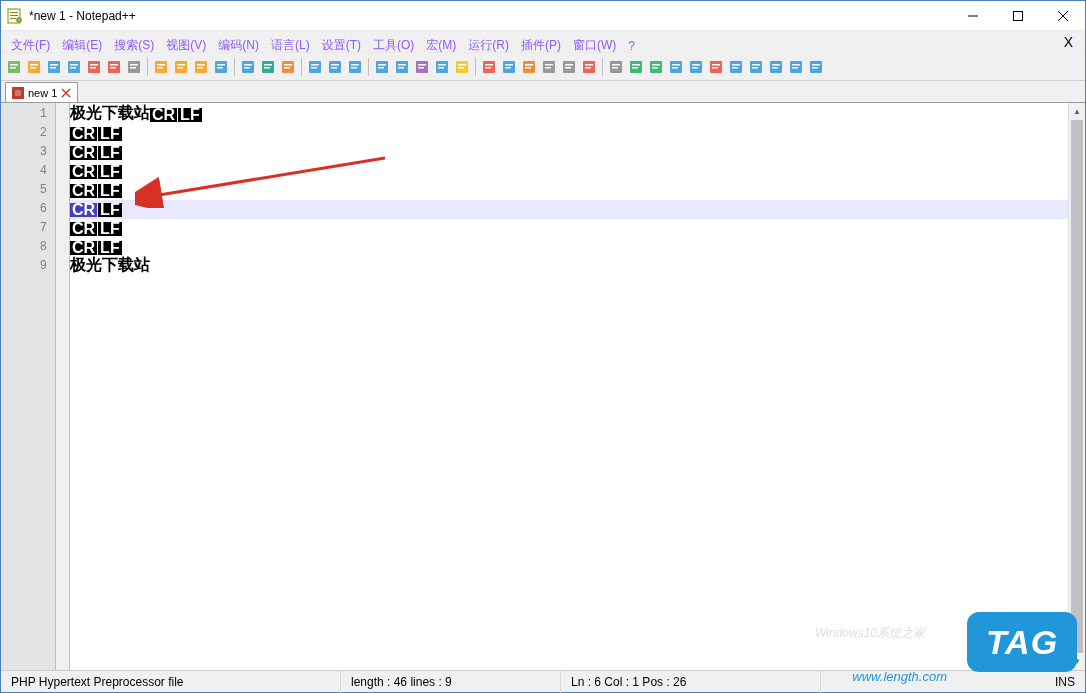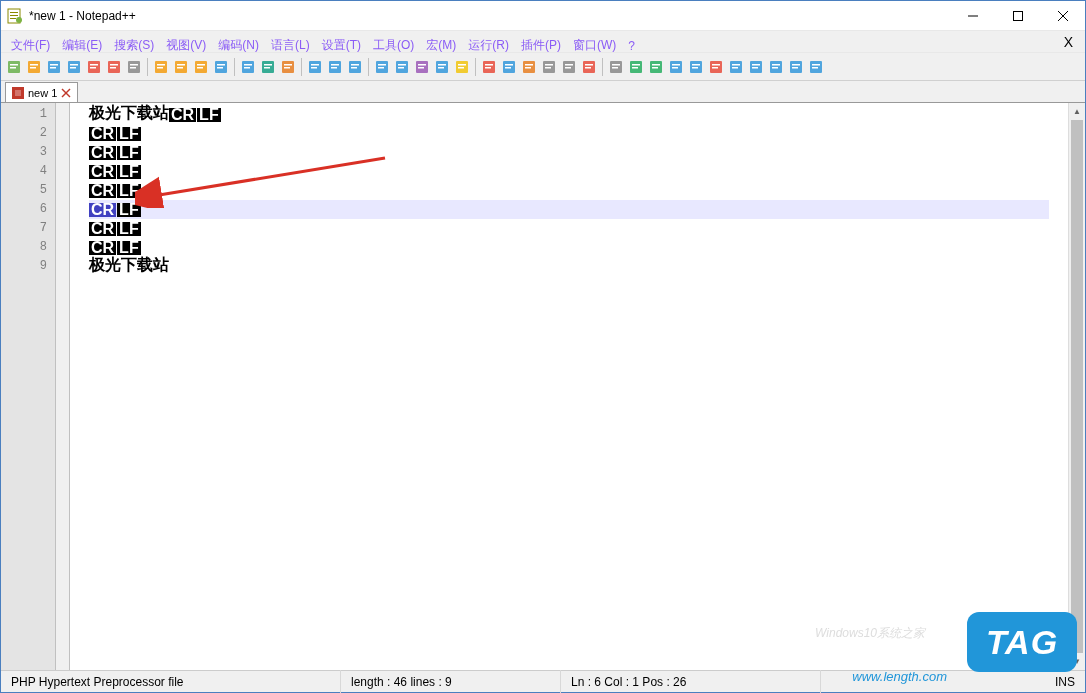--- a/index.html
+++ b/index.html
@@ -17,21 +17,21 @@
 .tool { width: 18px; height: 18px; display: flex; align-items: center; justify-content: center; border: 1px solid transparent; }
 .sep { width: 1px; height: 18px; background: #c0c0c0; margin: 0 2px; }
 .tabbar { height: 22px; background: #f0f0f0; display: flex; align-items: flex-end; padding: 0 4px; border-bottom: 1px solid #999; }
 .tab { height: 20px; display: flex; align-items: center; padding: 0 6px; background: #fff; border: 1px solid #999; border-bottom: none; font-size: 11px; gap: 4px; }
 .tab .tabicon { width: 12px; height: 12px; background: #c0392b; display: flex; align-items: center; justify-content: center; }
 .tab .tabclose { width: 10px; height: 10px; }
 .editor-wrap { flex: 1; display: flex; background: #fff; position: relative; }
 .gutter { width: 55px; background: #e4e4e4; border-right: 1px solid #c0c0c0; text-align: right; padding-right: 8px; padding-top: 2px; }
 .gutter .ln { height: 19px; line-height: 19px; font-size: 12px; color: #808080; font-family: "Courier New", monospace; }
 .fold-margin { width: 14px; background: #f0f0f0; border-right: 1px solid #c0c0c0; }
-.editor { flex: 1; padding: 2px 19px; font-family: "SimSun", "Courier New", monospace; font-size: 16px; line-height: 19px; position: relative; overflow: hidden; }
+.editor { flex: 1; padding: 2px 0; font-family: "SimSun", "Courier New", monospace; font-size: 16px; line-height: 19px; position: relative; overflow: hidden; }
 .line { height: 19px; white-space: pre; display: flex; align-items: center; }
 .line .txt { color: #000; font-weight: bold; }
 .line.current { background: #e8e8ff; }
 .eol { display: inline-flex; gap: 1px; }
 .eol .b { background: #000; color: #fff; font-size: 16px; font-weight: bold; padding: 0 2px; height: 14px; line-height: 14px; font-family: Arial, sans-serif; }
 .caret-line .eol .b:first-child { background: #4040c0; }
 .scrollbar-v { width: 17px; background: #f0f0f0; border-left: 1px solid #ddd; display: flex; flex-direction: column; }
 .scrollbar-v .arr { height: 17px; display: flex; align-items: center; justify-content: center; color: #606060; font-size: 8px; }
 .scrollbar-v .track { flex: 1; position: relative; }
 .scrollbar-v .thumb { background: #c0c0c0; position: absolute; left: 2px; right: 2px; top: 0; height: 100%; }

